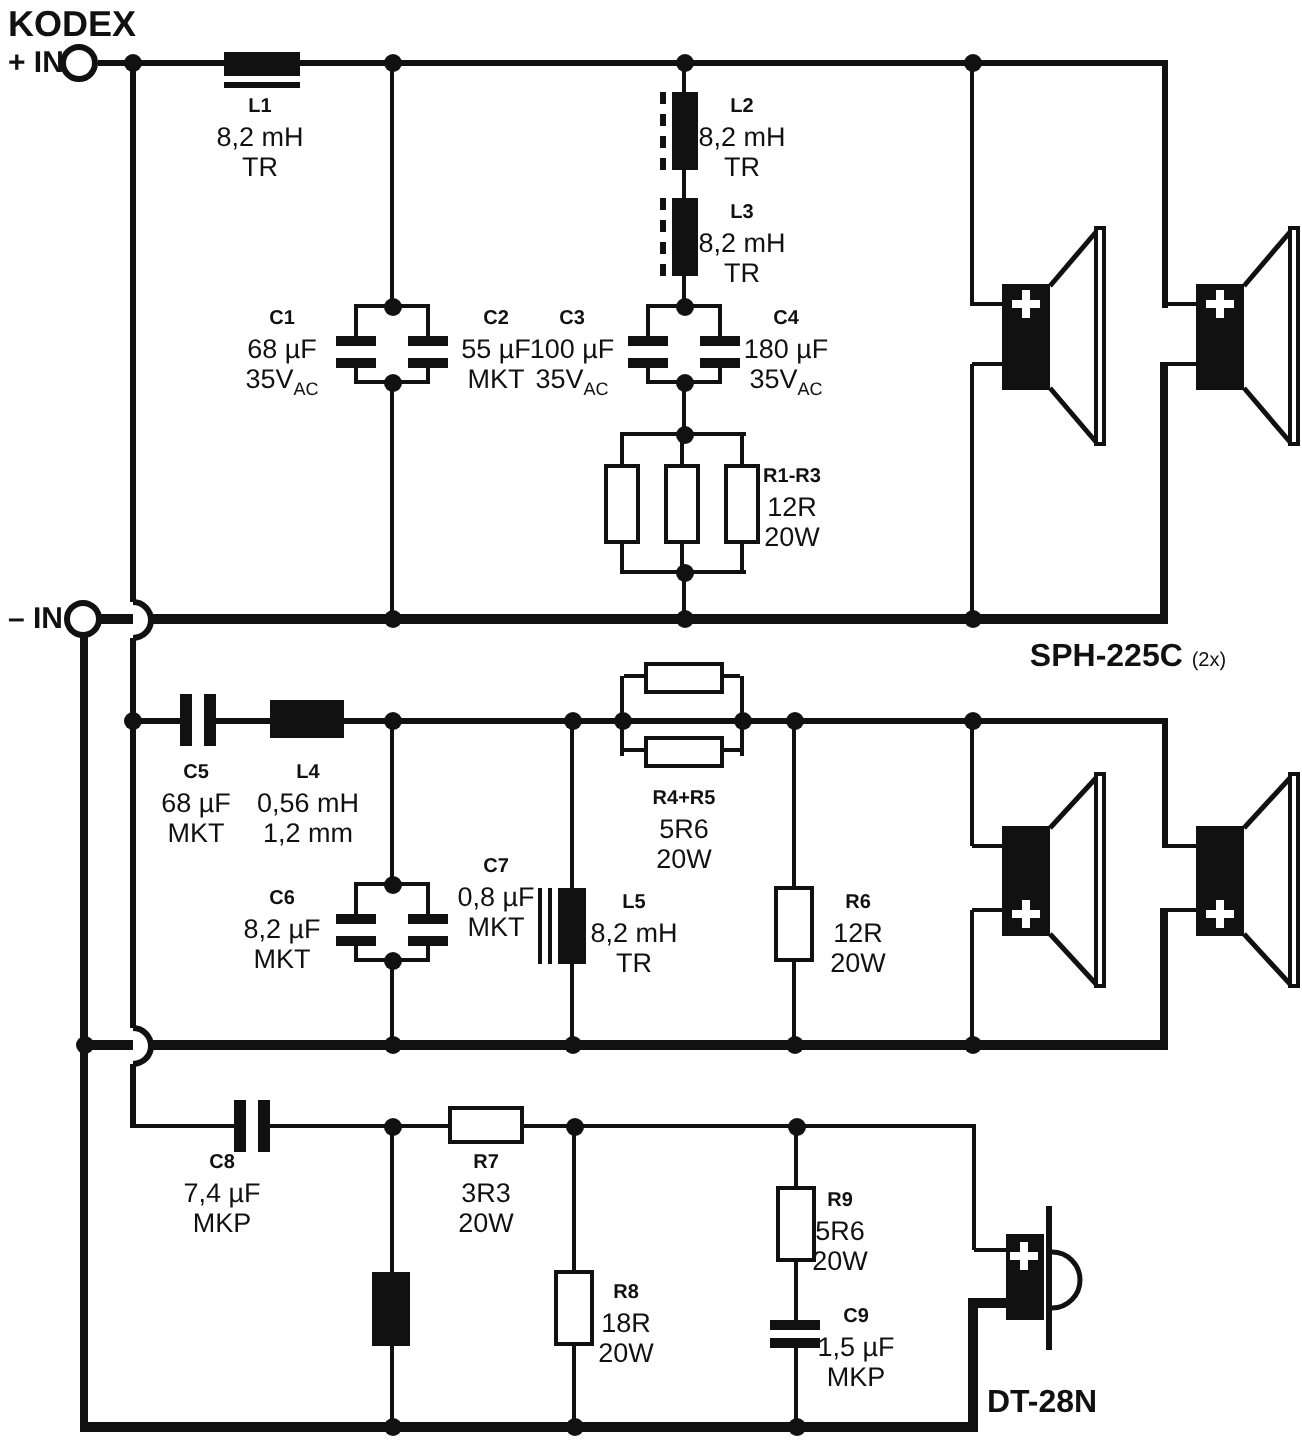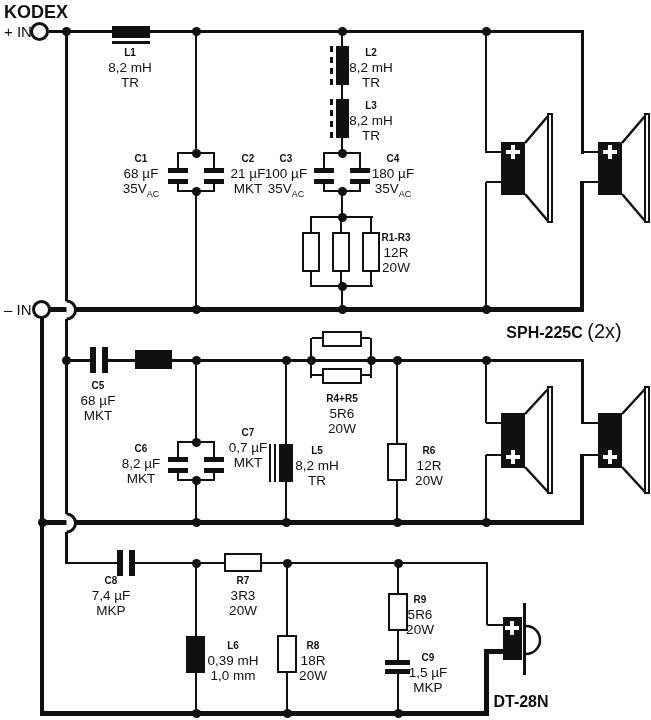--- a/index.html
+++ b/index.html
@@ -14,24 +14,24 @@
   .panel{position:absolute;background:#fff;border:2px solid #111;box-sizing:border-box;z-index:3;}
   .mag{position:absolute;background:#111;z-index:3;}
   .cw{position:absolute;background:#fff;z-index:4;}
   .term{position:absolute;width:13px;height:13px;border:3px solid #111;border-radius:50%;background:#fff;z-index:3;}
   svg.overlay{position:absolute;left:0;top:0;z-index:2;}
   .clabel{position:absolute;text-align:center;transform:translateX(-50%);
     font-size:13.5px;line-height:15px;white-space:nowrap;z-index:5;}
   .clabel b{font-size:10px;font-weight:bold;}
   .clabel sub{font-size:9px;}
   .title{position:absolute;font-size:18px;font-weight:bold;z-index:5;}
-  .tlabel{position:absolute;font-size:15px;font-weight:normal;z-index:5;}
+  .tlabel{position:absolute;font-size:15px;font-weight:bold;z-index:5;}
   .slabel{position:absolute;text-align:center;transform:translateX(-50%);font-size:16px;white-space:nowrap;z-index:5;}
   .slabel b{font-weight:bold;margin-top:15px;}
-  .slabel span{font-weight:normal;font-size:20px;}
+  .slabel span{font-weight:normal;font-size:10px;}
 </style>
 </head>
 <body>
 
 <div id="schematic">
 
   <div class="w" style="left:49px;top:30px;width:534px;height:3px"></div>
   <div class="w" style="left:486px;top:151px;width:16px;height:2px"></div>
   <div class="w" style="left:486px;top:181px;width:16px;height:2px"></div>
   <div class="w" style="left:582px;top:151px;width:17px;height:2px"></div>
@@ -242,33 +242,33 @@
   <div class="dot" style="left:393.5px;top:708.5px"></div>
 
   <div class="title" style="left:4px;top:2px">KODEX</div>
   <div class="tlabel" style="left:4px;top:23px">+ IN</div>
   <div class="tlabel" style="left:4px;top:301px">– IN</div>
 
   <div class="clabel" style="left:130px;top:44px"><b>L1</b><br><span>8,2 mH</span><br><span>TR</span></div>
   <div class="clabel" style="left:371px;top:44px"><b>L2</b><br><span>8,2 mH</span><br><span>TR</span></div>
   <div class="clabel" style="left:371px;top:97px"><b>L3</b><br><span>8,2 mH</span><br><span>TR</span></div>
   <div class="clabel" style="left:141px;top:150px"><b>C1</b><br><span>68 µF</span><br><span>35V</span><sub>AC</sub></div>
-  <div class="clabel" style="left:248px;top:150px"><b>C2</b><br><span>21 µF</span><br><span>MKT</span></div>
+  <div class="clabel" style="left:248px;top:150px"><b>C2</b><br><span>55 µF</span><br><span>MKT</span></div>
   <div class="clabel" style="left:286px;top:150px"><b>C3</b><br><span>100 µF</span><br><span>35V</span><sub>AC</sub></div>
   <div class="clabel" style="left:393px;top:150px"><b>C4</b><br><span>180 µF</span><br><span>35V</span><sub>AC</sub></div>
   <div class="clabel" style="left:396px;top:229px"><b>R1-R3</b><br><span>12R</span><br><span>20W</span></div>
   <div class="clabel" style="left:98px;top:377px"><b>C5</b><br><span>68 µF</span><br><span>MKT</span></div>
+  <div class="clabel" style="left:154px;top:377px"><b>L4</b><br><span>0,56 mH</span><br><span>1,2 mm</span></div>
   <div class="clabel" style="left:342px;top:390px"><b>R4+R5</b><br><span>5R6</span><br><span>20W</span></div>
   <div class="clabel" style="left:141px;top:440px"><b>C6</b><br><span>8,2 µF</span><br><span>MKT</span></div>
-  <div class="clabel" style="left:248px;top:424px"><b>C7</b><br><span>0,7 µF</span><br><span>MKT</span></div>
+  <div class="clabel" style="left:248px;top:424px"><b>C7</b><br><span>0,8 µF</span><br><span>MKT</span></div>
   <div class="clabel" style="left:317px;top:442px"><b>L5</b><br><span>8,2 mH</span><br><span>TR</span></div>
   <div class="clabel" style="left:429px;top:442px"><b>R6</b><br><span>12R</span><br><span>20W</span></div>
   <div class="clabel" style="left:111px;top:572px"><b>C8</b><br><span>7,4 µF</span><br><span>MKP</span></div>
   <div class="clabel" style="left:243px;top:572px"><b>R7</b><br><span>3R3</span><br><span>20W</span></div>
-  <div class="clabel" style="left:233px;top:637px"><b>L6</b><br><span>0,39 mH</span><br><span>1,0 mm</span></div>
   <div class="clabel" style="left:313px;top:637px"><b>R8</b><br><span>18R</span><br><span>20W</span></div>
   <div class="clabel" style="left:420px;top:591px"><b>R9</b><br><span>5R6</span><br><span>20W</span></div>
   <div class="clabel" style="left:428px;top:649px"><b>C9</b><br><span>1,5 µF</span><br><span>MKP</span></div>
 
   <div class="slabel" style="left:564px;top:320px"><b>SPH-225C</b> <span>(2x)</span></div>
   <div class="slabel" style="left:521px;top:693px"><b>DT-28N</b></div>
 
 </div>
 
 </body></html>

